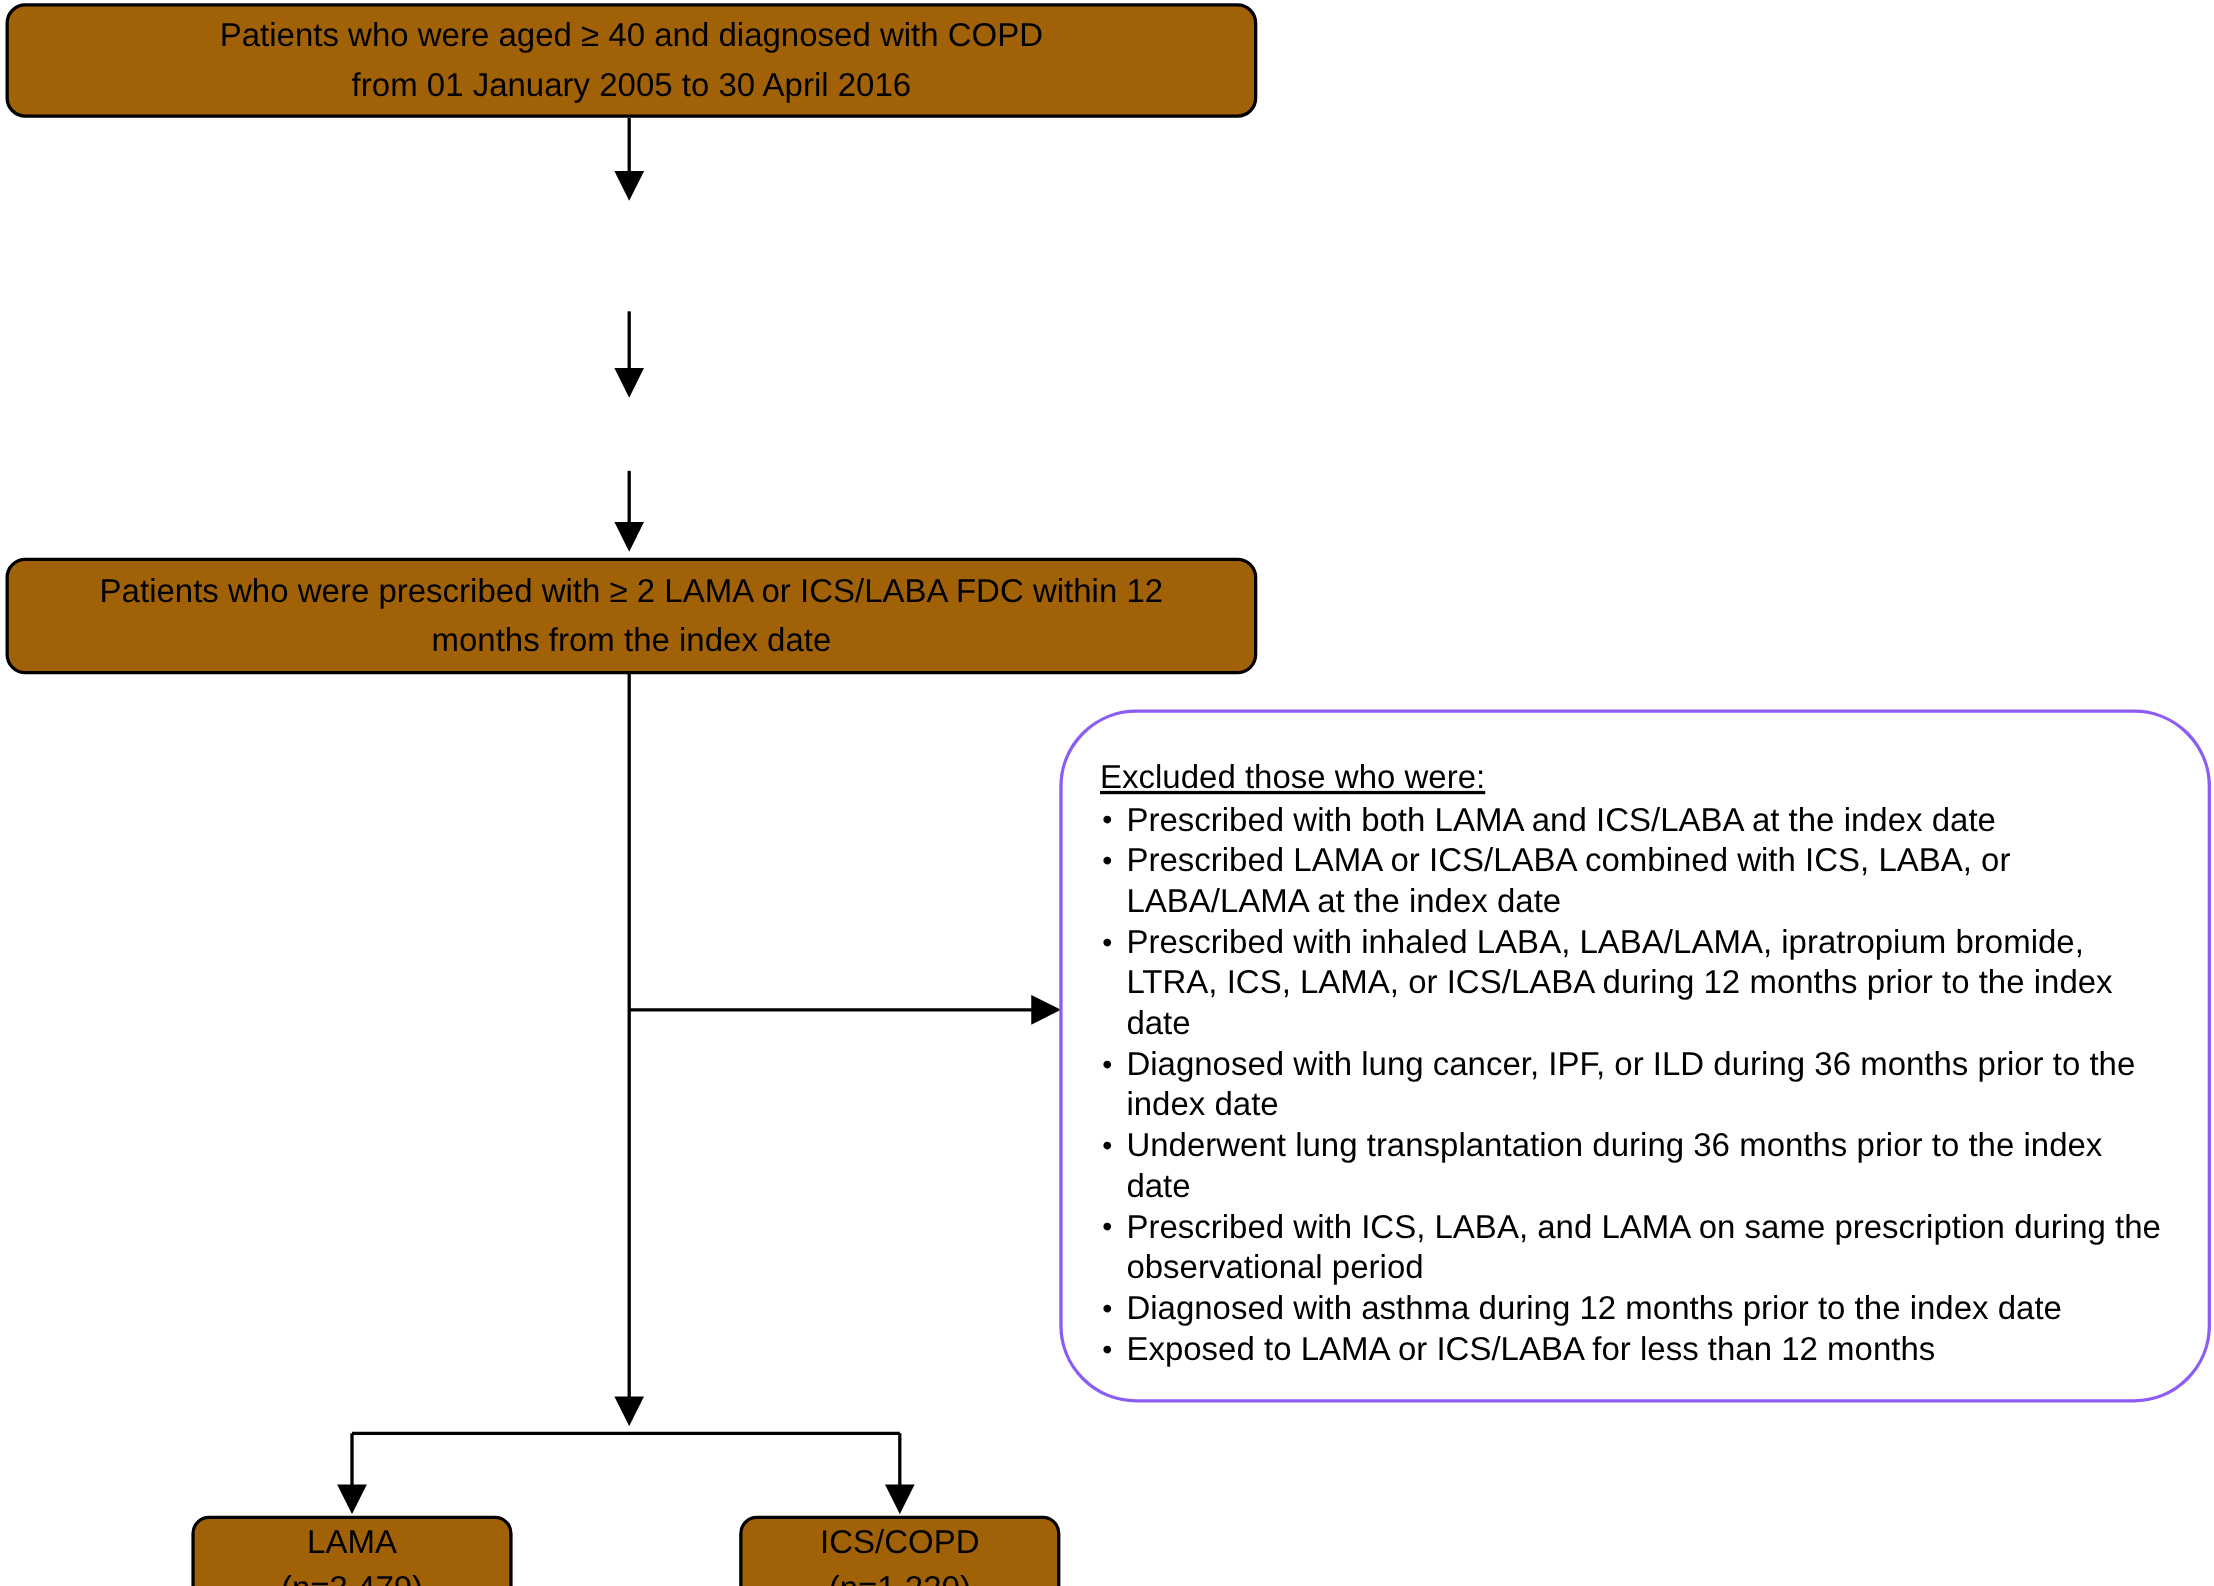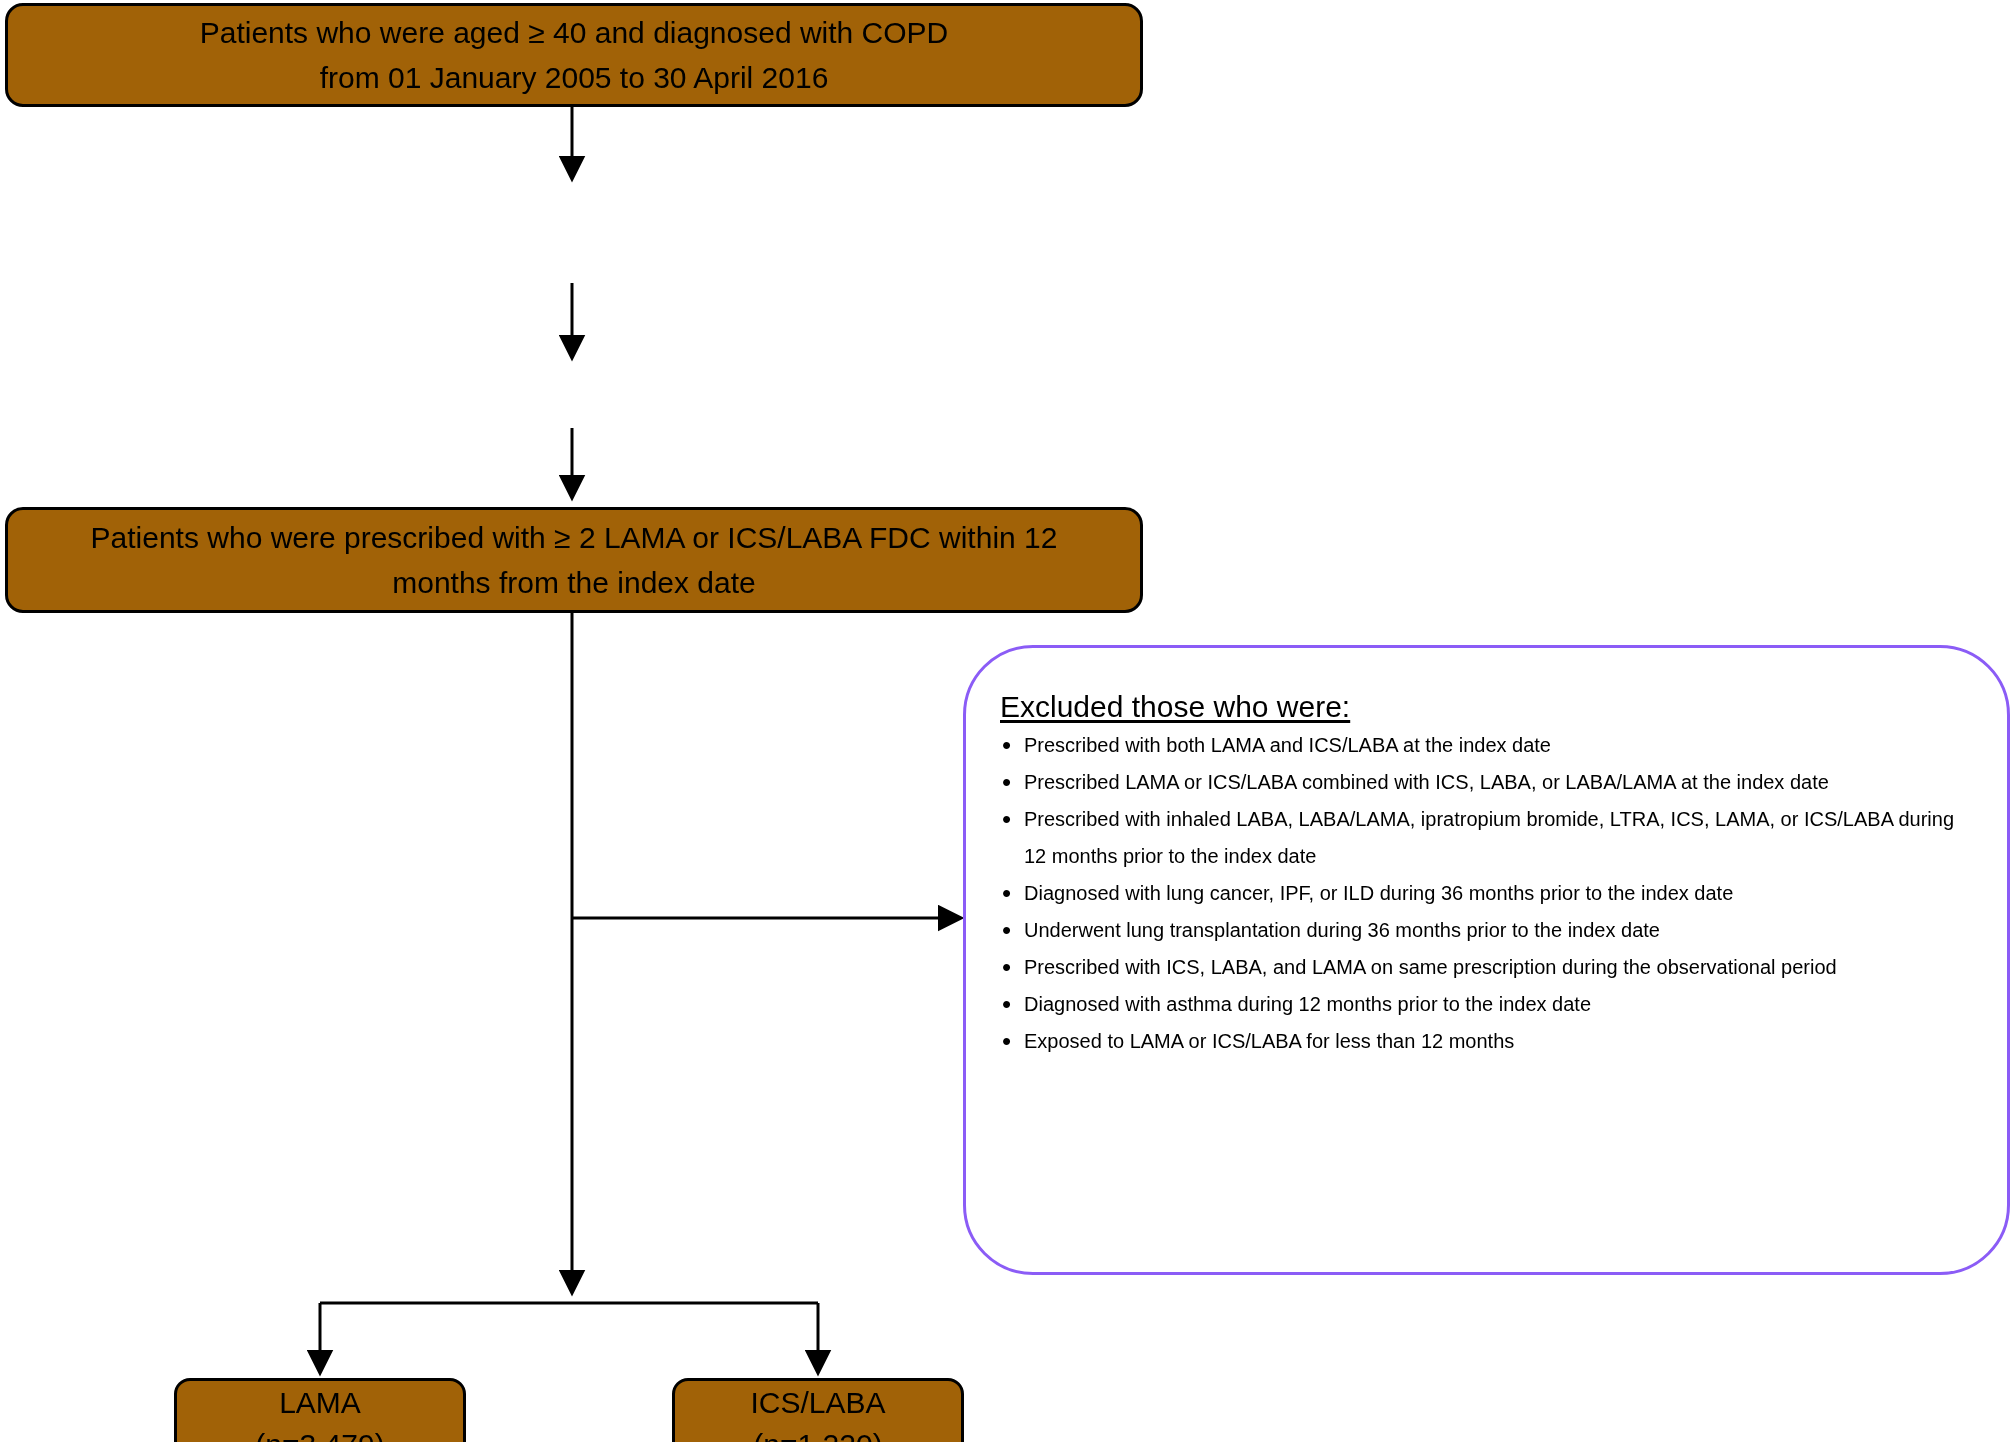--- a/index.html
+++ b/index.html
@@ -50,21 +50,21 @@
     line-height: 37px;
     text-decoration: underline;
     text-underline-offset: 3px;
     margin: 0 0 2px 0;
     display: block;
   }
   .excl-list {
     list-style: none;
     margin: 0;
     padding: 0;
-    font-size: 20px;
+    font-size: 30px;
     line-height: 37px;
   }
   .excl-list li {
     position: relative;
     padding-left: 24px;
     margin: 0;
   }
   .excl-list li::before {
     content: "\2022";
     position: absolute;
@@ -130,17 +130,17 @@
       <li>Exposed to LAMA or ICS/LABA for less than 12 months</li>
     </ul>
   </div>
 
   <div class="node node-small" style="left:174px; top:1378px; width:292px; height:92px; flex-direction:column; border-radius:16px;">
     <span>LAMA</span>
     <span>(n=3,479)</span>
   </div>
 
   <div class="node node-small" style="left:672px; top:1378px; width:292px; height:92px; flex-direction:column; border-radius:16px;">
-    <span>ICS/LABA</span>
+    <span>ICS/COPD</span>
     <span>(n=1,220)</span>
   </div>
 
 </div>
 
 </body></html>

